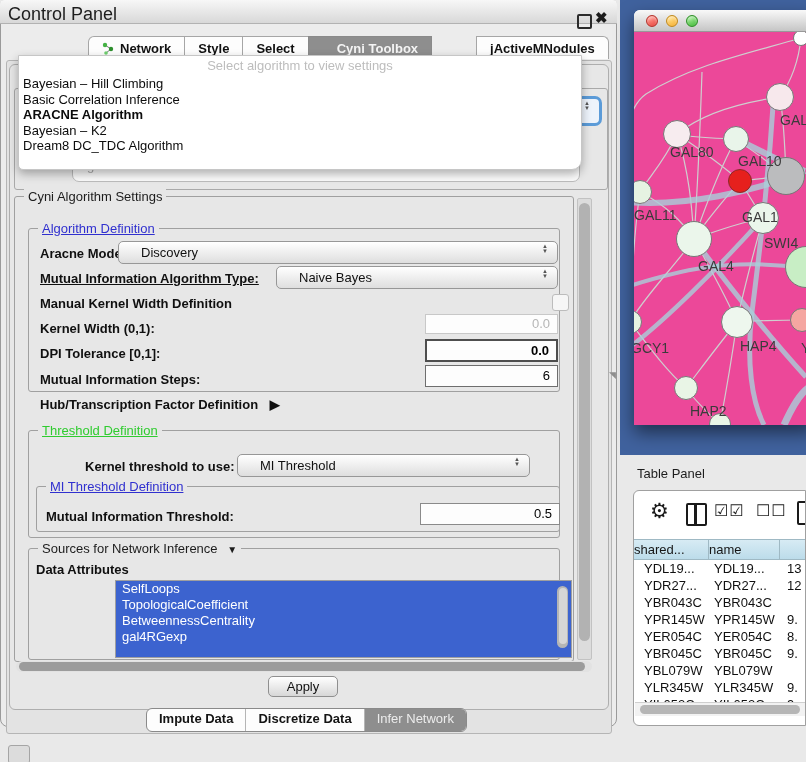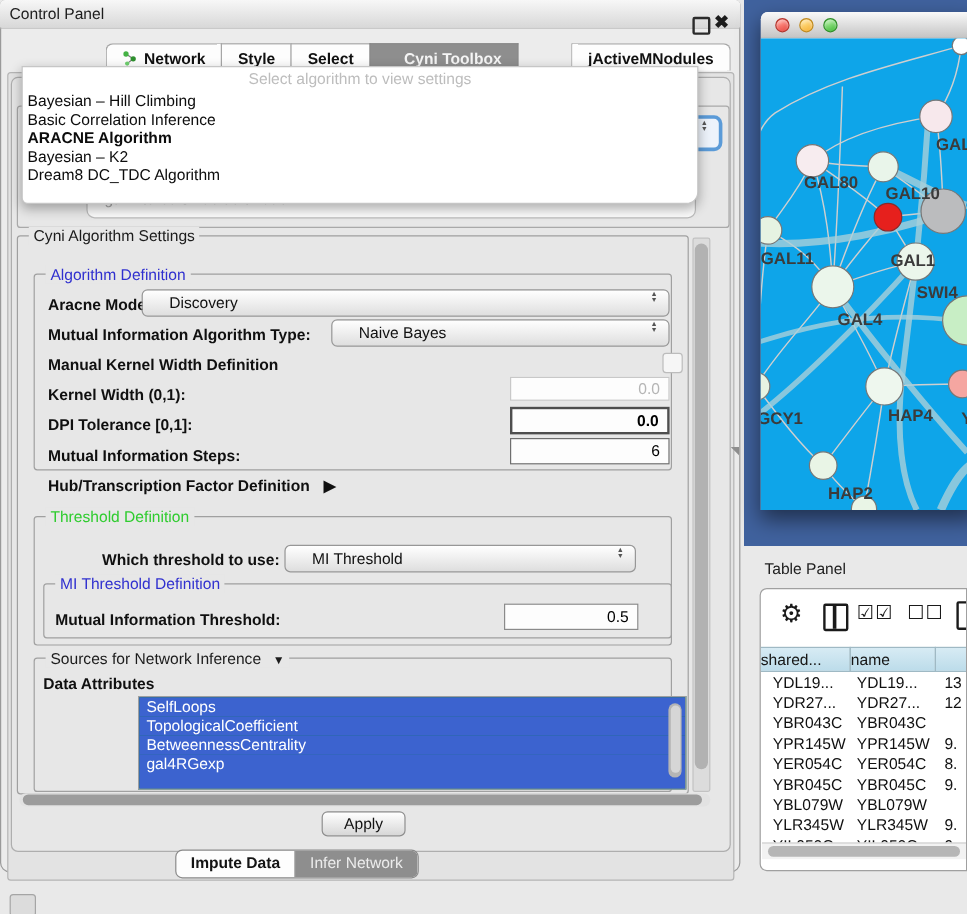--- a/index.html
+++ b/index.html
@@ -5,21 +5,21 @@
   html,body{margin:0;padding:0;width:806px;height:762px;overflow:hidden;
     background:#e9e9e9;font-family:"Liberation Sans",sans-serif;
     -webkit-font-smoothing:antialiased;}
   .abs{position:absolute;}
   
   #cp{left:0;top:8;width:617px;height:727px;background:#ececec;
     border:1px solid #9a9a9a;border-radius:4px 4px 8px 8px;box-sizing:border-box;}
   #cp-title{left:0;top:8;width:617px;height:24px;
     background:linear-gradient(#f7f7f7,#d8d8d8);
     border-bottom:1px solid #b2b2b2;border-radius:4px 4px 0 0;box-sizing:border-box;}
-  #cp-title .t{position:absolute;left:8px;top:4px;font-size:13px;color:#1d1d1d;}
+  #cp-title .t{position:absolute;left:8px;top:4px;font-size:18px;color:#1d1d1d;}
   .float-ic{left:577px;top:14px;width:11px;height:11px;border:2px solid #2b2b2b;border-radius:2px;}
   .close-ic{left:595px;top:9px;font-size:15px;font-weight:bold;color:#1b1b1b;}
   
   #tabs{left:88px;top:36px;height:23px;display:flex;}
   .tab{display:flex;align-items:center;gap:5px;padding:0 13px;font-size:13px;font-weight:600;
     color:#111;background:#fdfdfd;border:1px solid #a6a6a6;border-bottom:none;height:23px;
     box-sizing:border-box;margin-left:-1px;}
   .tab.first{border-radius:6px 0 0 0;margin-left:0;}
   .tab.last{border-radius:0 6px 0 0;margin-left:44px;}
   .tab.sel{background:#8e8e8e;color:#f5f5f5;border-color:#8a8a8a;padding-left:28px;}
@@ -40,21 +40,21 @@
     border:1px solid #c6c6c6;border-radius:0 0 10px 5px;
     box-shadow:0 4px 10px rgba(0,0,0,.3);z-index:5;}
   #popup .ph{position:absolute;left:0;top:2px;width:100%;text-align:center;
     font-size:13px;color:#bdbdbd;}
   #popup .items{position:absolute;left:4px;top:20px;right:4px;}
   .pitem{font-size:13px;color:#0c0c0c;height:15.5px;line-height:15.5px;white-space:nowrap;}
   .pitem.b{font-weight:bold;}
   
   .group{border:1px solid #a0a0a0;border-radius:3px;box-sizing:border-box;}
   .gtitle{position:absolute;font-size:13px;background:#e7e7e7;padding:0 4px;white-space:nowrap;}
-  .blue{color:#3030cf;} .green{color:#2fcc2f;} .grayt{color:#9a9a9a;}
+  .blue{color:#3030cf;text-decoration:underline;} .green{color:#2fcc2f;text-decoration:underline;} .grayt{color:#9a9a9a;}
   .lbl{position:absolute;font-size:13px;font-weight:bold;color:#101010;white-space:nowrap;}
   .combo{position:absolute;border:1px solid #979797;border-radius:5px;height:23px;
     background:linear-gradient(#ffffff,#dedede);box-sizing:border-box;
     font-size:13px;color:#111;line-height:21px;padding-left:22px;}
   .spin{position:absolute;right:9px;top:2px;display:flex;flex-direction:column;
     font-size:6px;line-height:5px;color:#555;}
   .field{position:absolute;background:#fdfdfd;box-sizing:border-box;font-size:13px;
     text-align:right;padding-right:7px;}
   
   .sb-v{background:#dcdcdc;border:1px solid #c2c2c2;border-radius:2px;box-sizing:border-box;}
@@ -85,21 +85,21 @@
   #divider-grip{left:609px;top:370px;font-size:9px;color:#8f8f8f;}
   
   #mdi{left:620px;top:0;width:186px;height:455px;background:#40629e;}
   #net-win{left:634px;top:10px;width:180px;height:415px;background:#ffffff;
     border-radius:6px 0 0 0;box-shadow:0 8px 18px rgba(0,0,0,.5);}
   #net-title{left:634px;top:10px;width:180px;height:22px;
     background:linear-gradient(#f9f9f9,#c5c5c5);border-bottom:1px solid #999;
     border-radius:6px 0 0 0;box-sizing:border-box;}
   .tl{position:absolute;top:5px;width:12px;height:12px;border-radius:50%;box-sizing:border-box;
     box-shadow:inset 0 2px 3px rgba(255,255,255,.55);}
-  #net-canvas{left:634px;top:32px;width:172px;height:393px;overflow:hidden;background:#0ea5e9;font-weight:bold;}
+  #net-canvas{left:634px;top:32px;width:172px;height:393px;overflow:hidden;background:#ec4899;}
   .nnode{position:absolute;border:1px solid #777;border-radius:50%;box-sizing:border-box;}
   .nlabel{position:absolute;font-size:14px;color:#3b3b3b;white-space:nowrap;}
   
   #tp-title{left:637px;top:466px;font-size:13px;color:#1d1d1d;}
   #tp-win{left:633px;top:490px;width:173px;height:236px;background:#ffffff;
     border:1px solid #a0a0a0;border-radius:6px 0 0 6px;box-sizing:border-box;overflow:hidden;}
   .tp-ic{position:absolute;color:#1a1a1a;}
   #tp-header{position:absolute;left:0;top:48px;width:200px;height:21px;display:flex;}
   .hcell{background:linear-gradient(#d7ebf4,#bcdcea);border:1px solid #9fb9c4;
     box-sizing:border-box;font-size:13px;color:#161616;text-align:left;
@@ -185,21 +185,21 @@
 
 <div class="lbl" style="left:40px;top:246px;">Aracne Mode:</div>
 <div class="combo" style="left:118px;top:241px;width:440px;">
   <span>Discovery</span>
   <span class="spin">
       <span>▲</span>
       <span>▼</span>
     </span>
 </div>
 
-<div class="lbl" style="left:40px;top:271px;">Mutual Information Algorithm Type:</div>
+<div class="lbl" style="left:40px;top:271px;text-decoration:underline;">Mutual Information Algorithm Type:</div>
 <div class="combo" style="left:276px;top:266px;width:282px;">
   <span>Naive Bayes</span>
   <span class="spin">
       <span>▲</span>
       <span>▼</span>
     </span>
 </div>
 
 <div class="lbl grayt" style="left:40px;top:296px;">Manual Kernel Width Definition</div>
 <div class="abs" style="left:552px;top:294px;width:15px;height:15px;border:1px solid #bcbcbc;border-radius:3px;background:#f6f6f6;"></div>
@@ -214,33 +214,33 @@
 <div class="field" style="left:425px;top:365px;width:133px;height:22px;border:1px solid #6e6e6e;color:#000;line-height:20px;">6</div>
 
 <div class="lbl" style="left:40px;top:397px;">
   <span>Hub/Transcription Factor Definition</span>
   <span style="font-size:13px;margin-left:8px;">▶</span>
 </div>
 
 <div class="abs group" style="left:28px;top:430px;width:532px;height:108px;"></div>
 <div class="gtitle abs green" style="left:38px;top:423px;">Threshold Definition</div>
 
-<div class="lbl" style="left:85px;top:459px;">Which threshold to use:</div>
+<div class="lbl" style="left:85px;top:459px;">Kernel threshold to use:</div>
 <div class="combo" style="left:237px;top:454px;width:293px;">
   <span>MI Threshold</span>
   <span class="spin">
       <span>▲</span>
       <span>▼</span>
     </span>
 </div>
 
 <div class="abs group" style="left:36px;top:486px;width:524px;height:46px;"></div>
 <div class="gtitle abs blue" style="left:46px;top:479px;">MI Threshold Definition</div>
 <div class="lbl" style="left:46px;top:509px;">Mutual Information Threshold:</div>
-<div class="field" style="left:420px;top:503px;width:112px;height:22px;border:1px solid #8a8a8a;color:#000;line-height:20px;">0.5</div>
+<div class="field" style="left:420px;top:503px;width:140px;height:22px;border:1px solid #8a8a8a;color:#000;line-height:20px;">0.5</div>
 
 <div class="abs group" style="left:28px;top:548px;width:532px;height:112px;"></div>
 <div class="gtitle abs" style="left:38px;top:541px;color:#1c1c1c;">
   <span>Sources for Network Inference</span>
   <span style="font-size:10px;margin-left:6px;">▼</span>
 </div>
 <div class="lbl" style="left:36px;top:562px;">Data Attributes</div>
 
 <div class="abs" id="attr-list">
   <div class="aitem">SelfLoops</div>
@@ -254,20 +254,21 @@
 </div>
 
 <div class="abs sb-h" style="left:16px;top:661px;width:576px;height:11px;">
   <div class="thumb" style="left:3px;width:566px;"></div>
 </div>
 
 <div class="abs" id="apply">Apply</div>
 
 <div class="abs" id="btabs">
   <div class="btab">Impute Data</div>
+  <div class="btab">Discretize Data</div>
   <div class="btab sel">Infer Network</div>
 </div>
 
 <div class="abs" id="mini-palette"></div>
 
 <div class="abs" id="mdi"></div>
 <div class="abs" id="net-win"></div>
 <div class="abs" id="net-title">
   <span class="tl" style="left:12px;background:radial-gradient(circle at 35% 30%,#ff8a80,#e3413a);border:1px solid #b4342c;"></span>
   <span class="tl" style="left:32px;background:radial-gradient(circle at 35% 30%,#ffd97a,#f3ab2c);border:1px solid #c08a1e;"></span>

